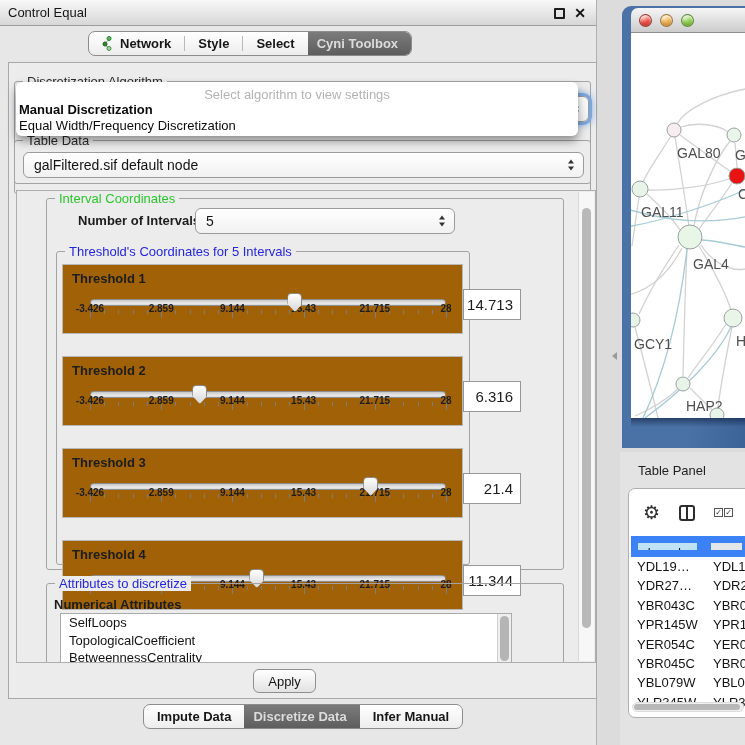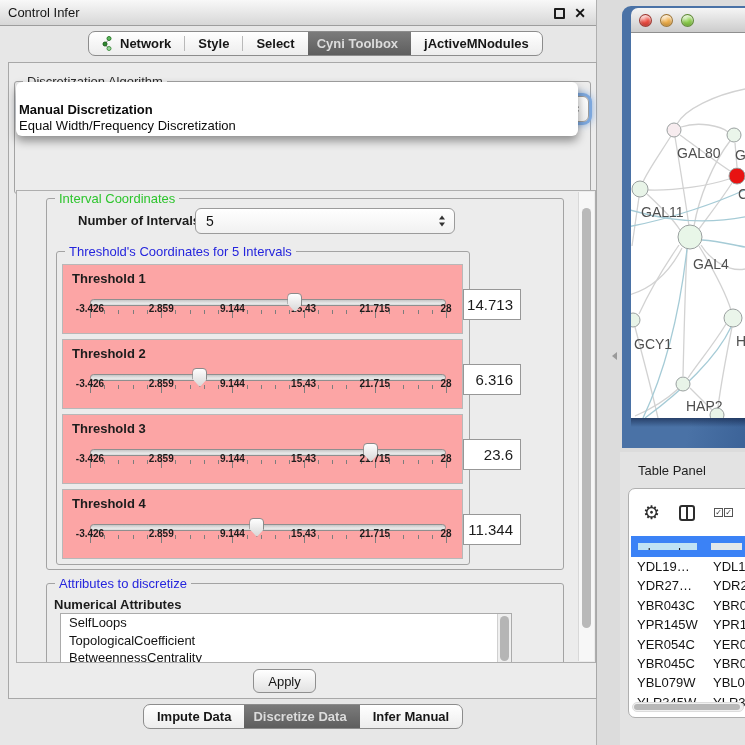--- a/index.html
+++ b/index.html
@@ -67,21 +67,21 @@
                  background:#f7f7f7; border-left:1px solid #d8d8d8; }
   .v-scrollbar .thumb { position:absolute; left:3px; top:16px; width:9px; height:420px;
                         background:#b9b9b9; border-radius:6px; }
 
   .interval-group { left:29px; top:7px; width:518px; height:372px; }
   .intervals-label { position:absolute; left:31px; top:14px; font-size:13px; font-weight:bold; }
   .combo.small { position:absolute; left:148px; top:9px; width:260px; }
   .thresholds-group { left:9px; top:52px; width:414px; height:314px;padding-left:29px; }
   .th-list { position:absolute; left:5px; top:12px; right:6px; }
 
-  .th-panel { position:relative; height:70px; margin-bottom:5px; background:#fca5a5; border:1px solid #b8b8b8; }
+  .th-panel { position:relative; height:70px; margin-bottom:22px; background:#a16207; border:1px solid #b8b8b8; }
   .th-title { position:absolute; left:9px; top:6px; font-size:13px; font-weight:bold; }
   .slider { position:absolute; left:27px; top:30px; width:356px; height:38px; }
   .sl-track { position:absolute; left:0; right:0; top:4px; height:7px; border:1px solid #8f8f8f;
               border-radius:5px; background:linear-gradient(#c6c6c6,#e9e9e9 65%,#d8d8d8); }
   .sl-thumb { position:absolute; top:-2px; width:15px; height:19px; margin-left:-8px;
               background:linear-gradient(#fefefe,#d8d8d8); border:1px solid #8a8a8a;
               border-radius:4px 4px 0 0; clip-path:polygon(0 0,100% 0,100% 56%,50% 100%,0 56%); }
   .sl-ticks { position:absolute; left:0; right:0; top:15px; height:9px; }
   .sl-ticks i { position:absolute; width:1px; height:4px; top:0; background:#7d7d7d; }
   .sl-ticks i.major { height:8px; }
@@ -145,21 +145,21 @@
   .splitter-arrow { position:absolute; left:612px; top:352px; width:0; height:0;
                     border-top:4px solid transparent; border-bottom:4px solid transparent; border-right:5px solid #9a9a9a; }
 </style>
 </head>
 <body>
 
 <div class="app" style="--green: #2dc52d; --blue: #2525dd; --focus: #7ca7dd; --frame: #4a72a6; --teal: #a5cbd6; --edge: #d2d2d2; --hdrblue: #bfe2f4;">
 
   <section class="control-panel">
     <header class="cp-titlebar">
-      <span>Control Infer</span>
+      <span>Control Equal</span>
       <span class="win-btns">
         <span class="float-btn"></span>
         <span class="close-btn">✕</span>
       </span>
     </header>
 
     <nav class="tabbar top-tabbar">
         <div class="tab">
           <span class="net-ico">
             <svg width="13" height="15" viewBox="0 0 13 15">
@@ -175,39 +175,47 @@
         <div class="tab">
           <span class="tab-label">Style</span>
         </div>
         <span class="tab-sep"></span>
         <div class="tab">
           <span class="tab-label">Select</span>
         </div>
         <div class="tab selected">
           <span class="tab-label">Cyni Toolbox</span>
         </div>
-        <div class="tab">
-          <span class="tab-label">jActiveMNodules</span>
-        </div>
       </nav>
 
     <div class="main-panel">
 
       <div class="groupbox algo-group">
         <span class="gb-title dark">Discretization Algorithm</span>
         <div class="combo focus">
           <span class="combo-arrows">
               <i class="arr-up"></i>
               <i class="arr-dn"></i>
             </span>
         </div>
       </div>
 
+      <div class="groupbox table-group">
+        <span class="gb-title dark">Table Data</span>
+        <div class="combo table-combo">
+          <span>galFiltered.sif default node</span>
+          <span class="combo-arrows">
+              <i class="arr-up"></i>
+              <i class="arr-dn"></i>
+            </span>
+        </div>
+      </div>
 
       <div class="popup">
+        <div class="popup-hint">Select algorithm to view settings</div>
         <div class="popup-options">
             <div class="popup-option hl">Manual Discretization</div>
             <div class="popup-option">Equal Width/Frequency Discretization</div>
           </div>
       </div>
 
       <div class="scrollpane">
         <div class="groupbox interval-group">
           <span class="gb-title green">Interval Coordinates</span>
           <span class="intervals-label">Number of Intervals</span>
@@ -344,21 +352,21 @@
                     <div class="sl-labels">
                       <span style="left: 0%;">-3.426</span>
                       <span style="left: 20%;">2.859</span>
                       <span style="left: 40%;">9.144</span>
                       <span style="left: 60%;">15.43</span>
                       <span style="left: 80%;">21.715</span>
                       <span style="left: 100%;">28</span>
                     </div>
                     <div class="sl-thumb" style="left: 78.9983%;"></div>
                   </div>
-                  <div class="th-value">23.6</div>
+                  <div class="th-value">21.4</div>
                 </div>
                 <div class="th-panel">
                   <div class="th-title">Threshold 4</div>
                   <div class="slider">
                     <div class="sl-track"></div>
                     <div class="sl-ticks">
                       <i class="major" style="left: 0%;"></i>
                       <i class="tick" style="left: 4%;"></i>
                       <i class="tick" style="left: 8%;"></i>
                       <i class="tick" style="left: 12%;"></i>

